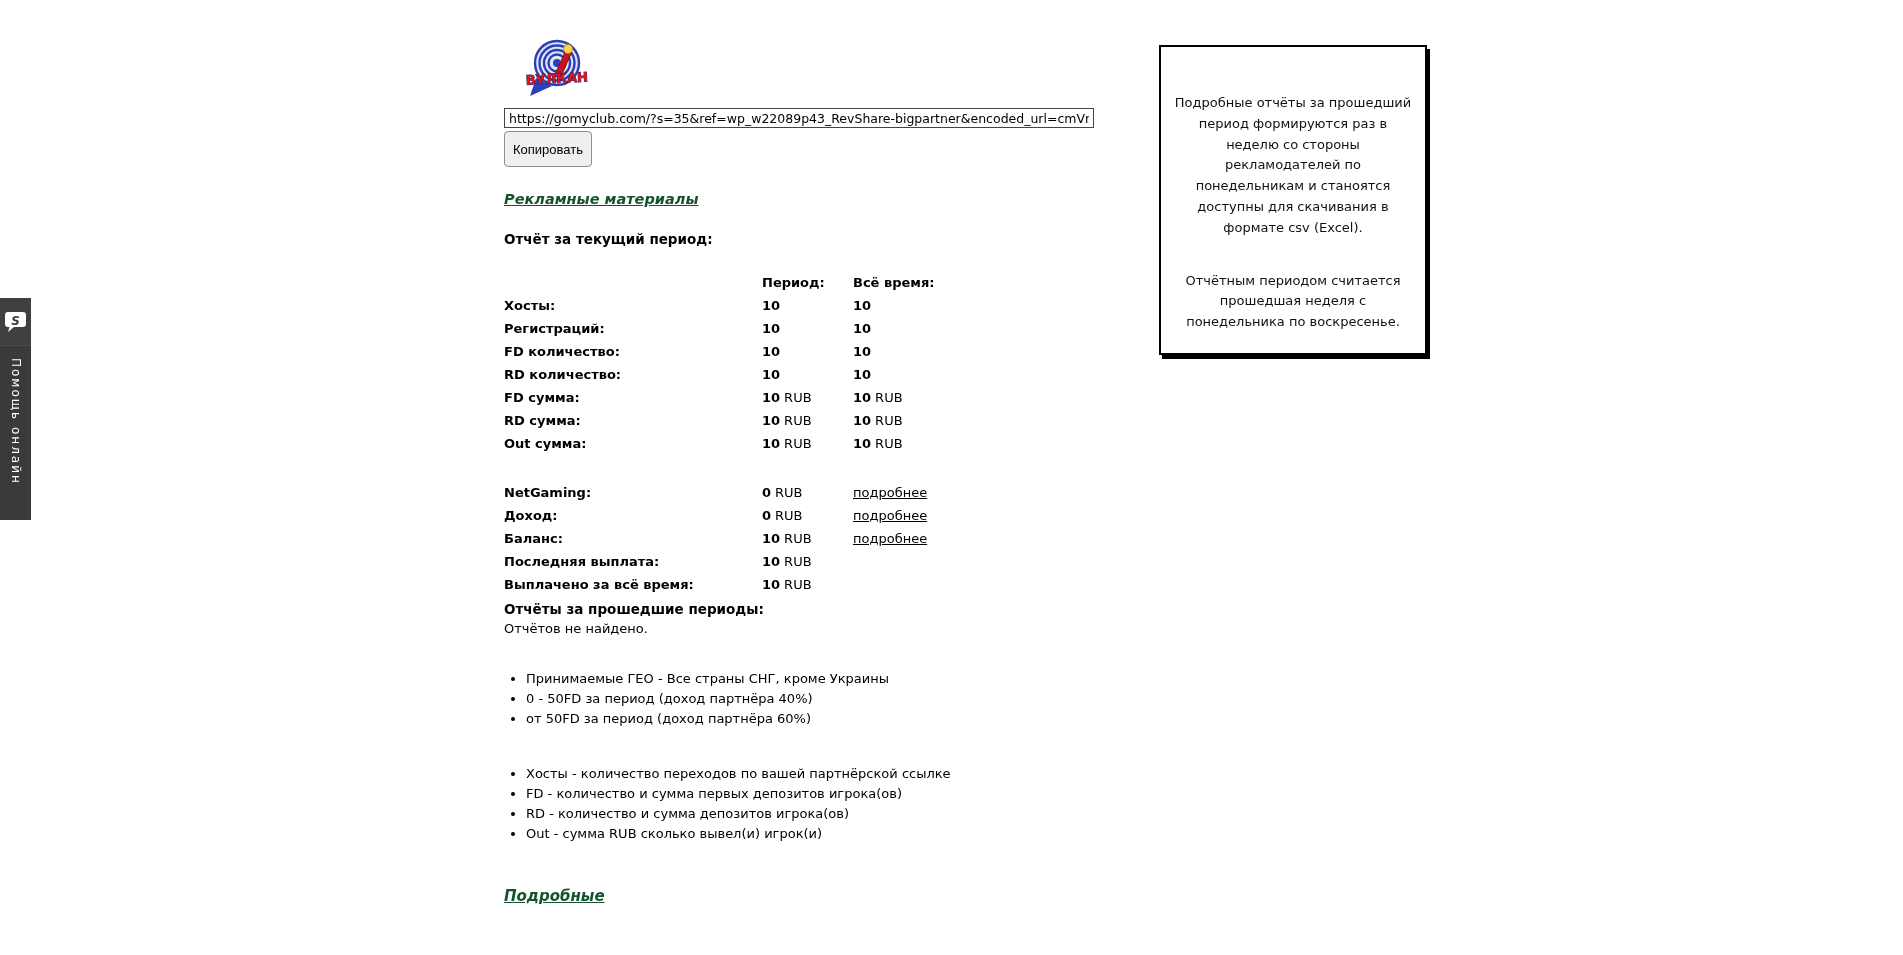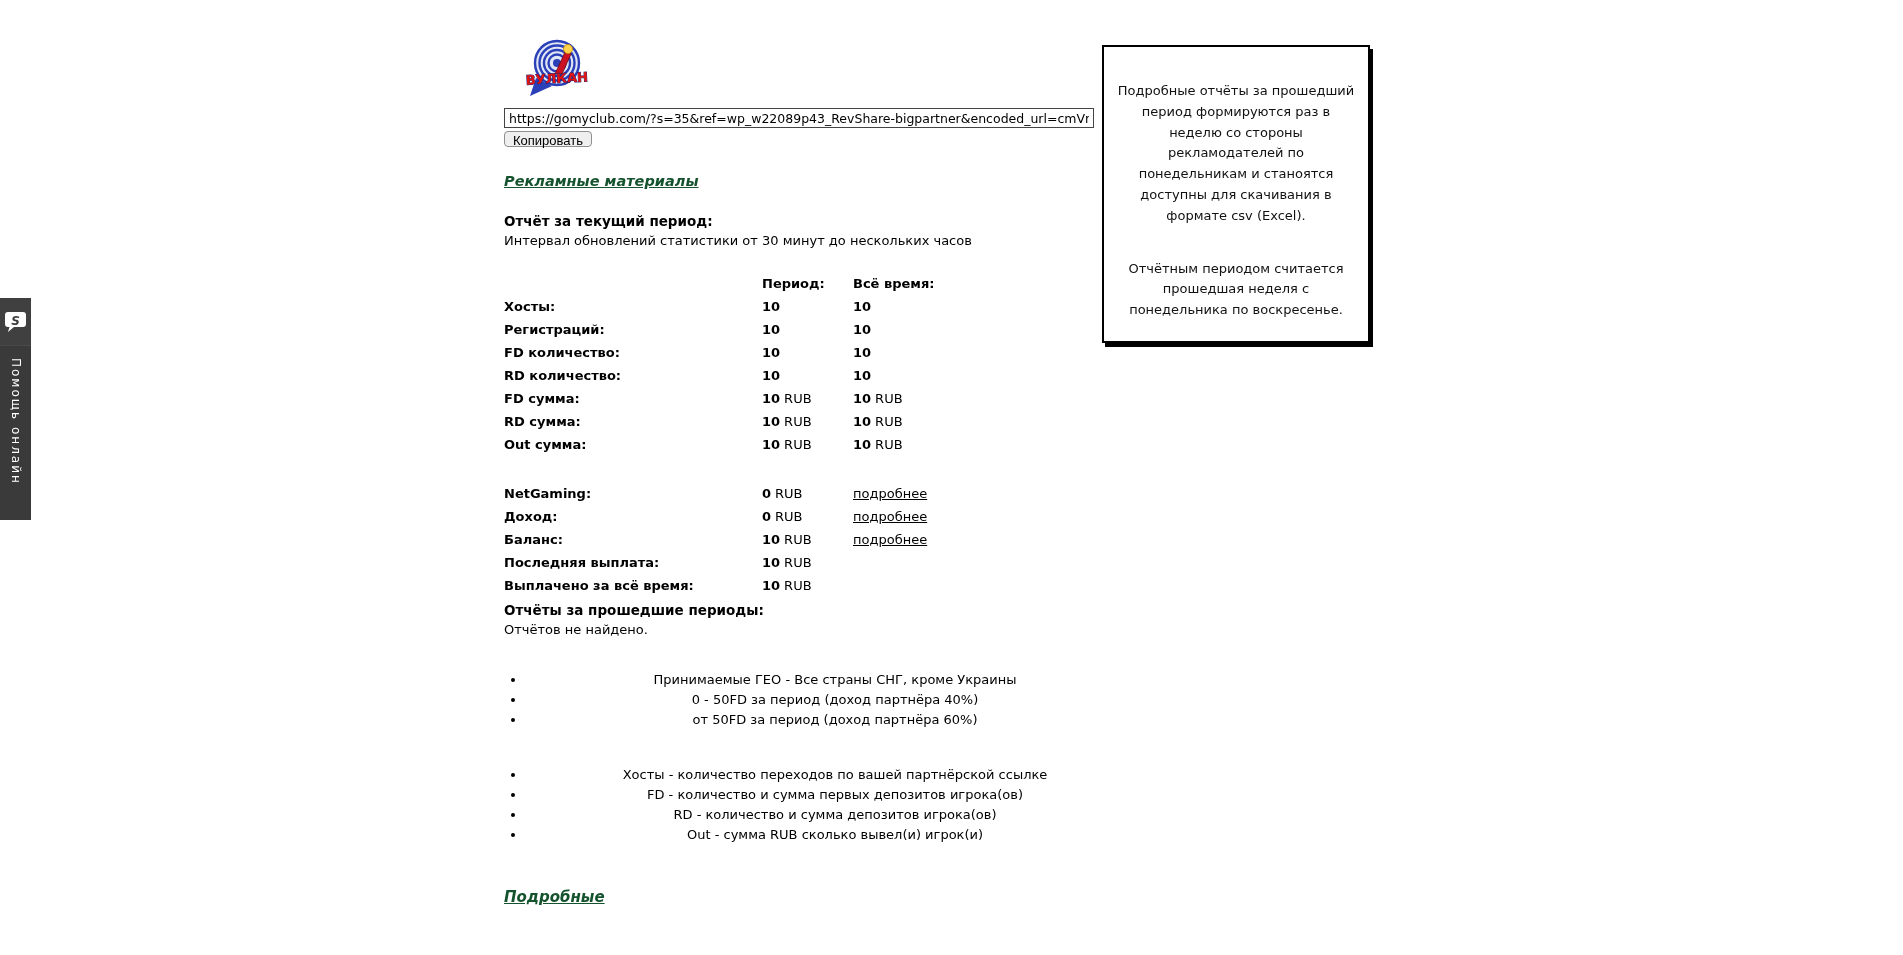--- a/index.html
+++ b/index.html
@@ -28,21 +28,21 @@
   .logo { margin-left: 18px; display: block; }
 
   .url-input {
     display: block; margin-top: 8px; width: 590px; height: 20px;
     border: 1px solid #444; background: #fff; padding: 1px 4px;
     font-family: "DejaVu Sans", sans-serif; font-size: 12.5px; color: #000;
   }
   .copy-btn {
     margin-top: 3px; font-family: "Liberation Sans", sans-serif; font-size: 13px;
     background: #efefef; border: 1px solid #8f8f8f; border-radius: 4px;
-    padding: 1px 8px; height: 16px; color: #000; cursor: pointer;
+    padding: 1px 8px; height: 36px; color: #000; cursor: pointer;
   }
 
   .red-link {
     color: #14532d; font-weight: bold; font-style: italic;
     text-decoration: underline; cursor: pointer;
   }
   .promo-row { margin-top: 24px; font-size: 14.5px; }
 
   .section-heading { margin-top: 24px; font-weight: bold; font-size: 13.5px; }
   .plain-line { margin-top: 4px; font-size: 13px; }
@@ -58,30 +58,30 @@
   .val { font-weight: bold; }
   .unit { font-weight: normal; margin-left: 4px; }
   .group-gap { height: 26px; }
   .details-link { color: #000; text-decoration: underline; cursor: pointer; font-size: 13px; }
   a.details-link:empty { display: none; }
 
   .past-heading { margin-top: 5px; font-weight: bold; font-size: 13.5px; }
   .past-empty { margin-top: 4px; font-size: 13px; }
 
   ul.notes { margin-top: 35px; margin-left: 22px; font-size: 13px; }
-  ul.notes li { margin-bottom: 5px; text-align: center; }
+  ul.notes li { margin-bottom: 5px; }
   ul.notes.second { margin-top: 40px; }
 
   .back-row { margin-top: 46px; font-size: 15px; }
 
   
   .info-box {
-    position: absolute; left: 1102px; top: 45px; width: 268px; min-height: 250px;
+    position: absolute; left: 1159px; top: 45px; width: 268px; min-height: 250px;
     background: #fff; border: 2px solid #000; box-shadow: 3px 4px 0 #000;
-    padding: 34px 12px 20px 12px; text-align: center;
+    padding: 46px 12px 20px 12px; text-align: center;
     font-size: 13px; line-height: 1.6; color: #111;
   }
   .info-box p + p { margin-top: 32px; }
 </style>
 </head>
 <body>
 
 <div class="chat-tab">
   <div class="icon-wrap">
     <svg width="22" height="21" viewBox="0 0 22 21">
@@ -110,21 +110,20 @@
   <input class="url-input" type="text" value="https://gomyclub.com/?s=35&amp;ref=wp_w22089p43_RevShare-bigpartner&amp;encoded_url=cmVnaXN" style="">
   <div>
     <button class="copy-btn">Копировать</button>
   </div>
 
   <div class="promo-row">
     <a class="red-link">Рекламные материалы</a>
   </div>
 
   <div class="section-heading">Отчёт за текущий период:</div>
-  <div class="plain-line">Интервал обновлений статистики от 30 минут до нескольких часов</div>
 
   <div class="stats">
     <div class="stat-header">
       <span></span>
       <span>Период:</span>
       <span>Всё время:</span>
     </div>
 
     <div class="stat-row">
       <span class="stat-label">Хосты:</span>

